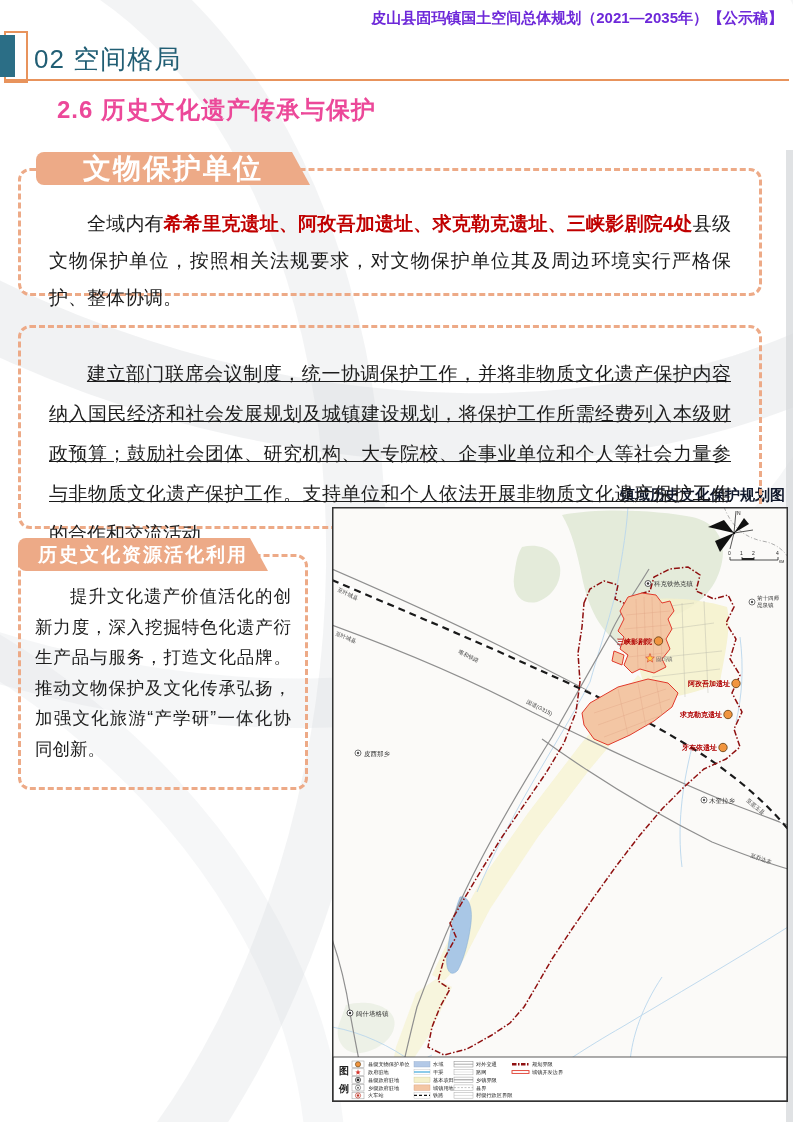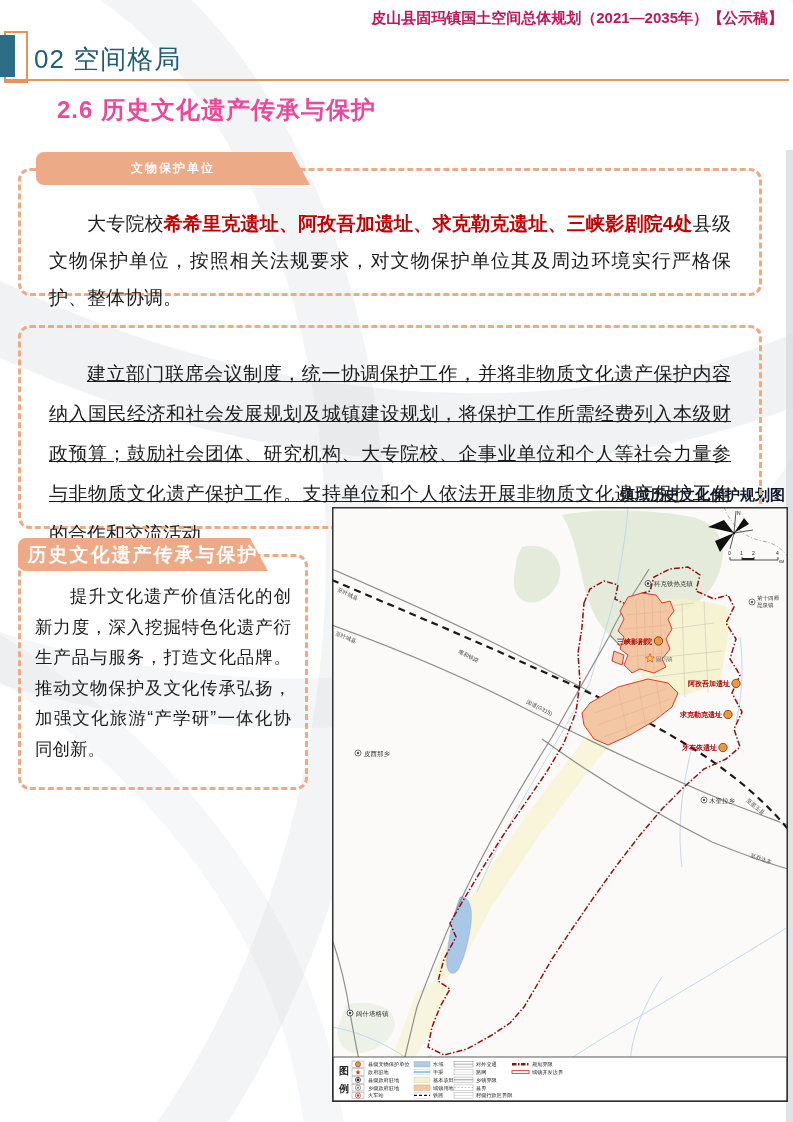--- a/index.html
+++ b/index.html
@@ -6,28 +6,28 @@
   body{width:793px;height:1122px;font-family:"Liberation Sans",sans-serif;background:#fff;}
   .page{position:relative;width:793px;height:1122px;overflow:hidden;background:#fff;}
   
   .sw{position:absolute;pointer-events:none;}
   .sw1{width:1500px;height:1000px;border-radius:50%;border:70px solid rgba(205,208,212,.28);top:-700px;left:-500px;transform:rotate(16deg);}
   .sw2{width:1600px;height:1100px;border-radius:50%;border:50px solid rgba(210,213,217,.22);top:-520px;left:-760px;transform:rotate(24deg);}
   .sw3{width:900px;height:1400px;border-radius:50%;border:60px solid rgba(208,211,215,.25);top:-120px;left:-640px;transform:rotate(8deg);}
   .sw4{right:0;top:150px;width:7px;height:972px;background:#d6d8db;opacity:.75;}
   .sw5{width:1200px;height:900px;border-radius:50%;border:40px solid rgba(212,215,219,.20);top:560px;left:-900px;transform:rotate(30deg);}
 
-  .doc-title{position:absolute;top:9px;right:10px;font-size:15px;font-weight:bold;color:#be185d;}
+  .doc-title{position:absolute;top:9px;right:10px;font-size:15px;font-weight:bold;color:#6d28d9;}
   .sec-orn-outline{position:absolute;left:4px;top:31px;width:20px;height:48px;border:2px solid #e8935c;background:#fff;}
   .sec-orn-fill{position:absolute;left:0;top:35px;width:15px;height:42px;background:#2b6e86;}
   .sec-title{position:absolute;left:34px;top:42px;font-size:26px;font-weight:normal;color:#215e74;letter-spacing:1px;}
   .sec-rule{position:absolute;left:4px;top:79px;width:785px;height:2px;background:#e8935c;}
   .sub-title{position:absolute;left:57px;top:94px;font-size:24px;font-weight:bold;color:#ec4899;letter-spacing:1px;}
 
-  .tab{position:absolute;height:33px;line-height:33px;background:#edaa87;color:#fff;font-weight:bold;font-size:12px;text-align:center;letter-spacing:2px;border-radius:8px 0 0 8px;clip-path:polygon(0 0,calc(100% - 18px) 0,100% 100%,0 100%);z-index:3;}
+  .tab{position:absolute;height:33px;line-height:33px;background:#edaa87;color:#fff;font-weight:bold;font-size:28px;text-align:center;letter-spacing:2px;border-radius:8px 0 0 8px;clip-path:polygon(0 0,calc(100% - 18px) 0,100% 100%,0 100%);z-index:3;}
   .dbox{position:absolute;border:3px dashed #edaa87;border-radius:12px;box-sizing:border-box;z-index:2;}
   .dbox p{margin:0;color:#1c1c1c;text-align:justify;text-indent:2em;}
   .hl{color:#c00000;font-weight:bold;}
 
   .tab1{left:36px;top:152px;width:274px;}
   .box1{left:18px;top:168px;width:744px;height:128px;padding:34px 28px 0;font-size:19px;line-height:37px;}
   .box1 p{font-size:19px;line-height:37px;}
   .tab2{left:36px;top:308px;width:344px;}
   .box2{left:18px;top:325px;width:744px;height:204px;padding:26px 28px 0;}
   .box2 p{font-size:19px;line-height:40px;text-decoration:underline;}
@@ -52,30 +52,30 @@
   <div class="doc-title">皮山县固玛镇国土空间总体规划（2021—2035年）【公示稿】</div>
 
   <div class="sec-orn-outline"></div>
   <div class="sec-orn-fill"></div>
   <div class="sec-title">02 空间格局</div>
   <div class="sec-rule"></div>
   <div class="sub-title">2.6 历史文化遗产传承与保护</div>
 
   <div class="tab tab1">文物保护单位</div>
   <div class="dbox box1">
-    <p><span>大专院校</span><span class="hl">希希里克遗址、阿孜吾加遗址、求克勒克遗址、三峡影剧院4处</span><span>县级文物保护单位，按照相关法规要求，对文物保护单位其及周边环境实行严格保护、整体协调。</span></p>
+    <p><span>全域内有</span><span class="hl">希希里克遗址、阿孜吾加遗址、求克勒克遗址、三峡影剧院4处</span><span>县级文物保护单位，按照相关法规要求，对文物保护单位其及周边环境实行严格保护、整体协调。</span></p>
   </div>
 
   <div class="dbox box2">
     <p>建立部门联席会议制度，统一协调保护工作，并将非物质文化遗产保护内容纳入国民经济和社会发展规划及城镇建设规划，将保护工作所需经费列入本级财政预算；鼓励社会团体、研究机构、大专院校、企事业单位和个人等社会力量参与非物质文化遗产保护工作。支持单位和个人依法开展非物质文化遗产保护工作的合作和交流活动。</p>
   </div>
 
   <div class="map-caption">镇域历史文化保护规划图</div>
 
-  <div class="tab tab3">历史文化遗产传承与保护</div>
+  <div class="tab tab3">历史文化资源活化利用</div>
   <div class="dbox box3">
     <p>提升文化遗产价值活化的创新力度，深入挖掘特色化遗产衍生产品与服务，打造文化品牌。推动文物保护及文化传承弘扬，加强文化旅游“产学研”一体化协同创新。</p>
   </div>
 
   <div class="map-wrap">
   <svg width="456" height="595" viewBox="0 0 456 595">
 
     <rect x="0" y="0" width="456" height="595" fill="#fbfaf8"></rect>
 
     <g fill="#dfe8d5" opacity="0.85">

